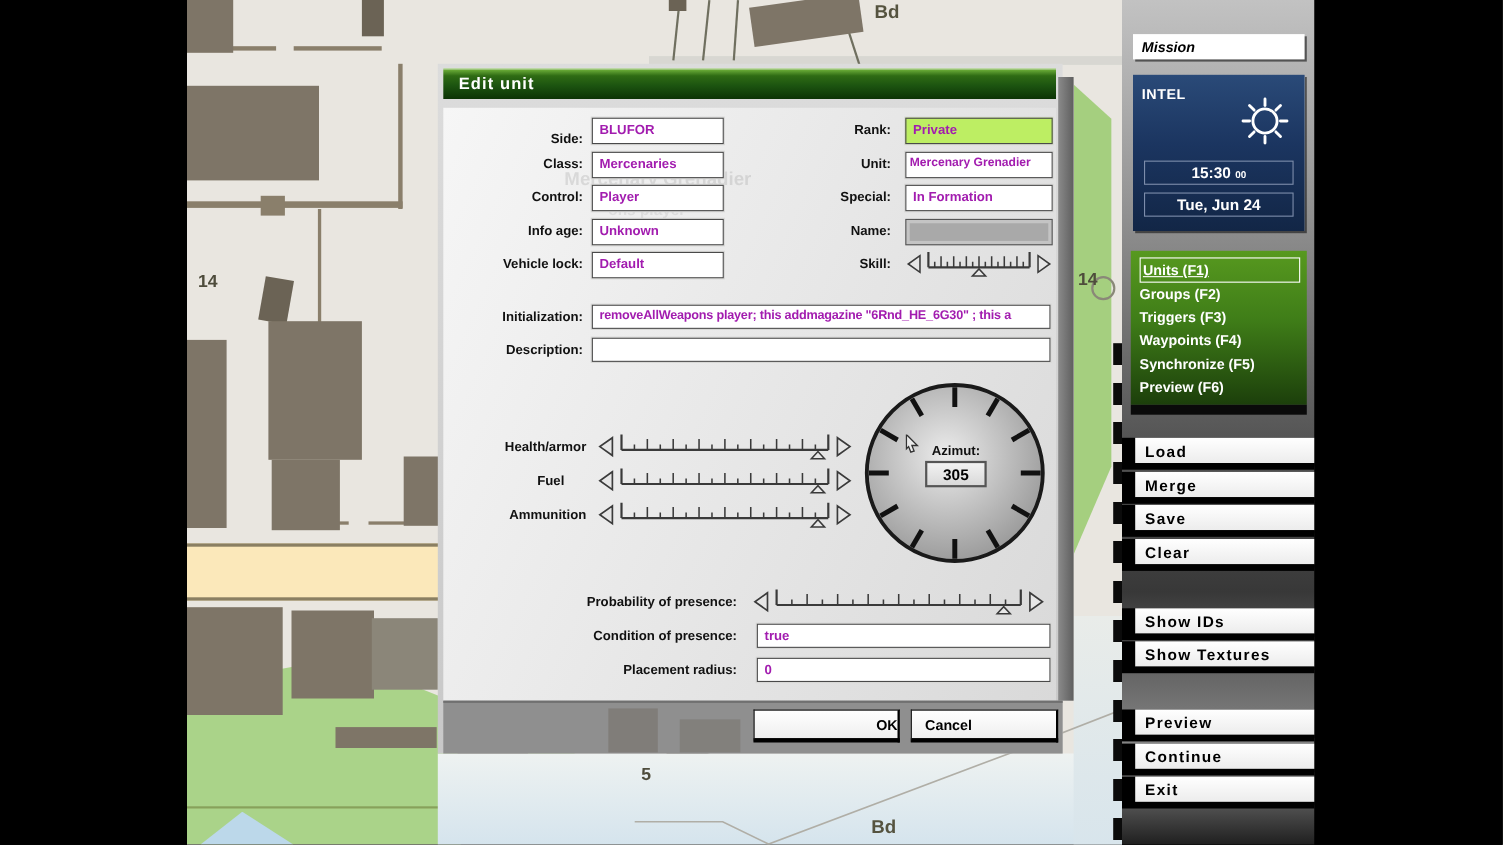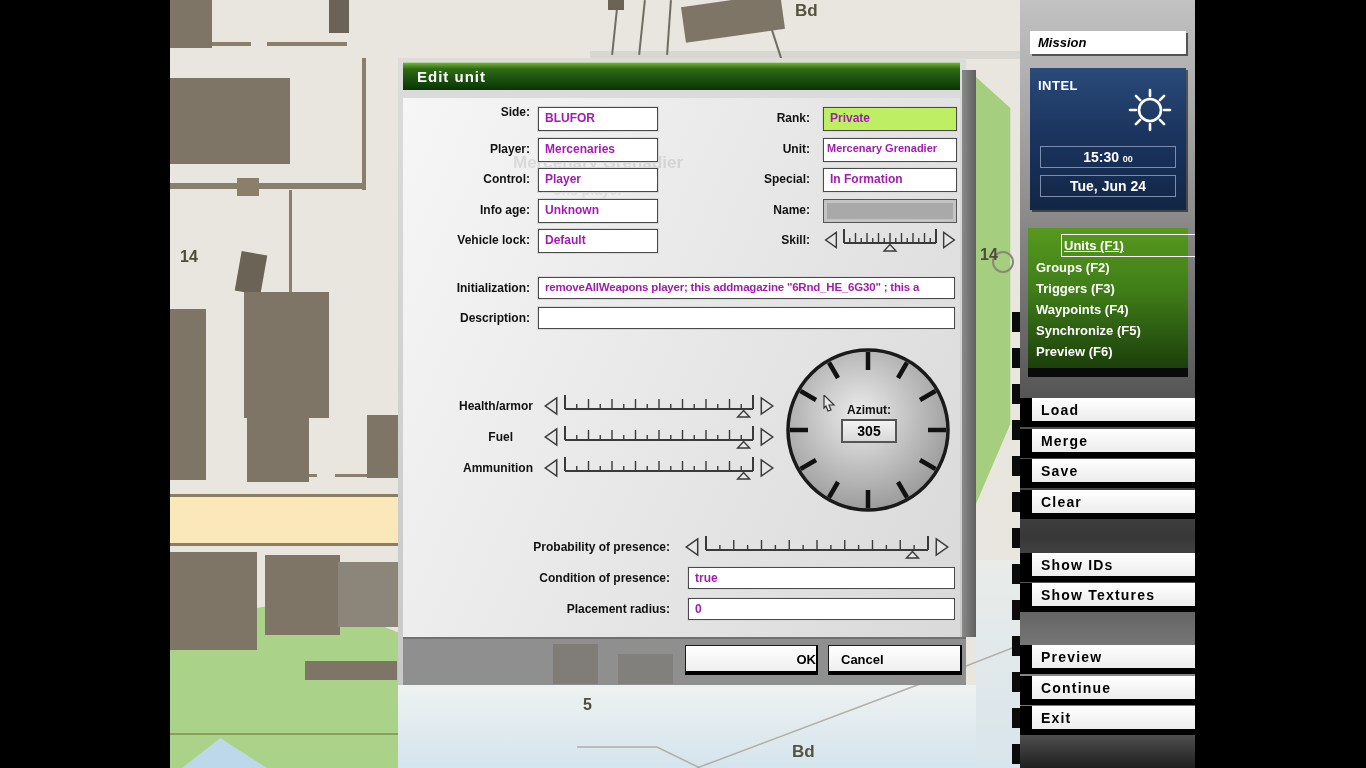--- a/index.html
+++ b/index.html
@@ -57,21 +57,21 @@
      background:linear-gradient(180deg,#2a4a78 0%,#1b3560 45%,#122646 100%);
      box-shadow:2px 2px 0 rgba(20,20,20,.6);}
   .intel-title{left:8px;top:10px;color:#fff;font-weight:700;font-size:13px;letter-spacing:.5px;}
   .intel-box{left:10px;width:136px;height:22px;border:1px solid #7d8dab;color:#fff;
      font-weight:700;font-size:14px;text-align:center;padding-top:2px;}
   .menu{left:8px;top:228px;width:160px;height:140px;
      background:linear-gradient(180deg,#57991f 0%,#3f7d18 45%,#1c3f0b 100%);
      padding:6px 0 0 8px;}
   .menu-item{color:#fff;font-weight:700;font-size:13px;line-height:21px;white-space:nowrap;}
   .menu-item.sel span{display:inline-block;border:1px solid #fff;text-decoration:underline;
-     padding:0 2px;min-width:146px;margin-left:25px;}
+     padding:0 2px;min-width:146px;}
   .menu-bar{left:8px;top:368px;width:160px;height:9px;background:#0a0a0a;}
   .sbtn-row{left:0;width:175px;height:29px;background:#000;}
   .sbtn{position:absolute;left:12px;right:0;top:0;height:26px;
      background:linear-gradient(#ffffff,#ececec);border-bottom:3px solid #000;
      font-size:14px;font-weight:700;color:#000;letter-spacing:1.2px;padding:4px 0 0 9px;white-space:nowrap;}
   .blackpane{background:#000;}
   .dashes{background:repeating-linear-gradient(180deg,#0b0b0b 0 20px,rgba(0,0,0,0) 20px 36px);}
 </style>
 </head>
 <body>
@@ -141,23 +141,23 @@
   <div class="abs dialog">
     <div class="abs dlg-frame"></div>
     <div class="abs dlg-shadow"></div>
     <div class="abs dlg-title">Edit unit</div>
 
     <div class="abs dlg-content">
 
       <span class="abs ghost" style="left:110px;top:55px;font-size:17px;opacity:.18;">Mercenary Grenadier</span>
       <span class="abs ghost" style="left:150px;top:84px;font-size:14px;opacity:.13;">ons player</span>
 
-      <div class="abs flabel" style="left:0;top:7px;width:127px;">Side:</div>
+      <div class="abs flabel" style="left:0;top:21px;width:127px;">Side:</div>
       <div class="abs finput" style="left:135px;top:9px;width:120px;height:24px;">BLUFOR</div>
-      <div class="abs flabel" style="left:0;top:44px;width:127px;">Player:</div>
+      <div class="abs flabel" style="left:0;top:44px;width:127px;">Class:</div>
       <div class="abs finput" style="left:135px;top:40px;width:120px;height:24px;">Mercenaries</div>
       <div class="abs flabel" style="left:0;top:74px;width:127px;">Control:</div>
       <div class="abs finput" style="left:135px;top:70px;width:120px;height:24px;">Player</div>
       <div class="abs flabel" style="left:0;top:105px;width:127px;">Info age:</div>
       <div class="abs finput" style="left:135px;top:101px;width:120px;height:24px;">Unknown</div>
       <div class="abs flabel" style="left:0;top:135px;width:127px;">Vehicle lock:</div>
       <div class="abs finput" style="left:135px;top:131px;width:120px;height:24px;">Default</div>
 
       <div class="abs flabel" style="left:300px;top:13px;width:107px;">Rank:</div>
       <div class="abs finput green" style="left:420px;top:9px;width:134px;height:24px;">Private</div>

